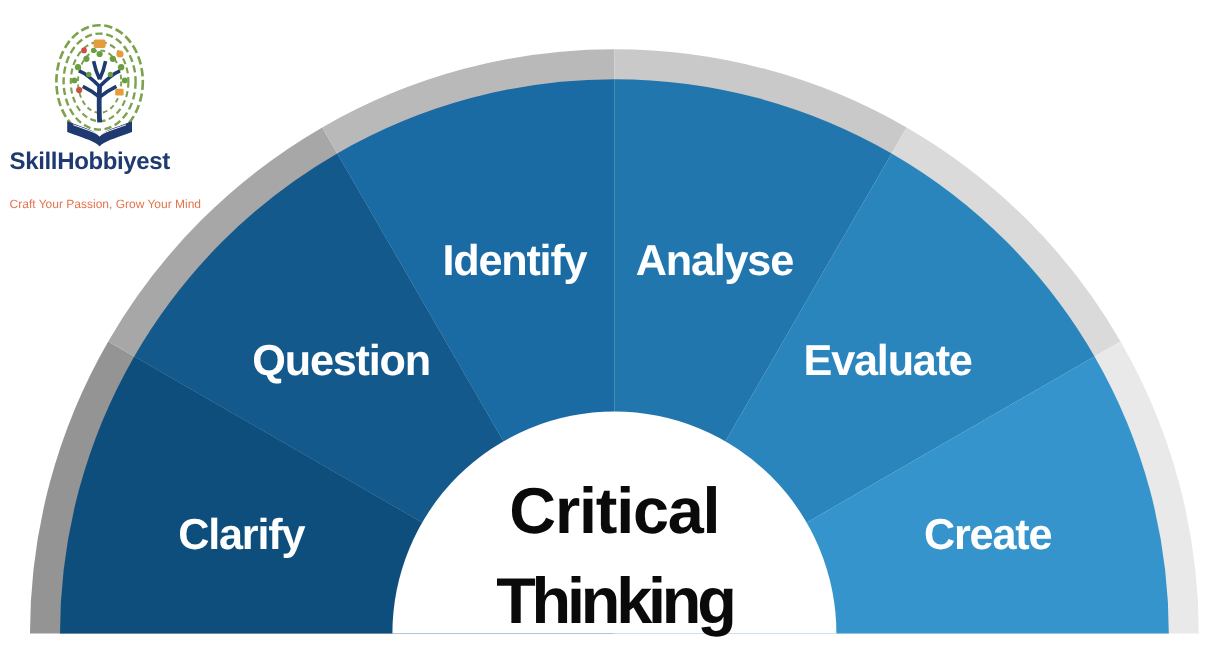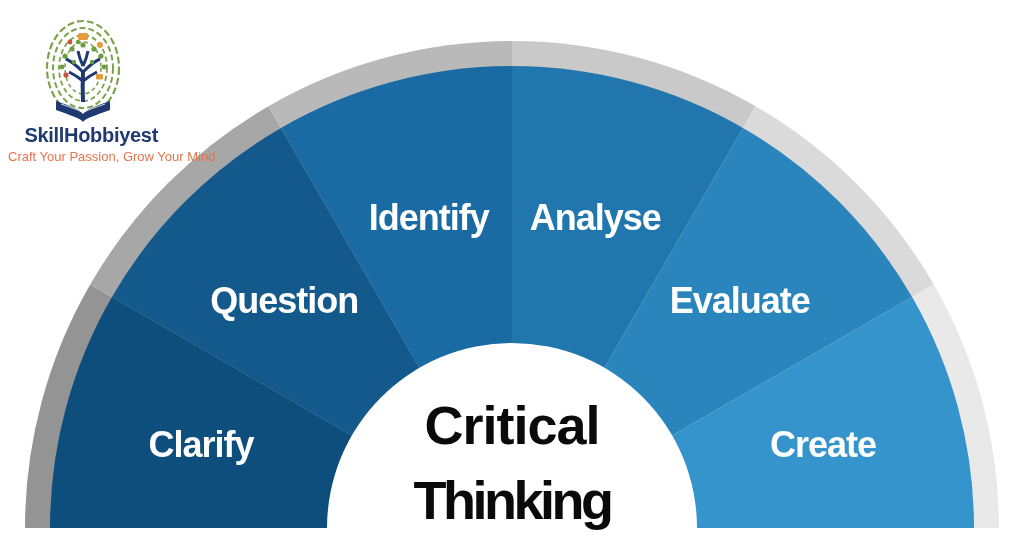--- a/index.html
+++ b/index.html
@@ -20,36 +20,36 @@
   }
   .title-line{
     font-family:"Liberation Sans",sans-serif;
     font-weight:700;
     font-size:54px;
   }
   .logo{
     position:absolute;
     left:8px;top:18px;
     width:150px;
-    text-align:right;
+    text-align:left;
     z-index:5;
   }
   .logo-emblem{display:block;margin:0 auto;}
   .logo-name{
     font-weight:700;
     font-size:20px;
     letter-spacing:-0.3px;
     color:var(--logo-name-color,#1e3a70);
     margin-top:2px;
     white-space:nowrap;
   }
   .logo-tagline{
-    font-size:13px;
+    font-size:10px;
     color:var(--logo-tagline-color,#e4744d);
-    margin-top:2px;
+    margin-top:18px;
     white-space:nowrap;
   }
   .fp{stroke:var(--fp-color,#7ca24d);fill:none;}
   .tree{stroke:var(--tree-color,#1e3a70);fill:none;}
 </style>
 </head>
 <body style="background: rgb(255, 255, 255);">
 
 <div class="stage">
 

